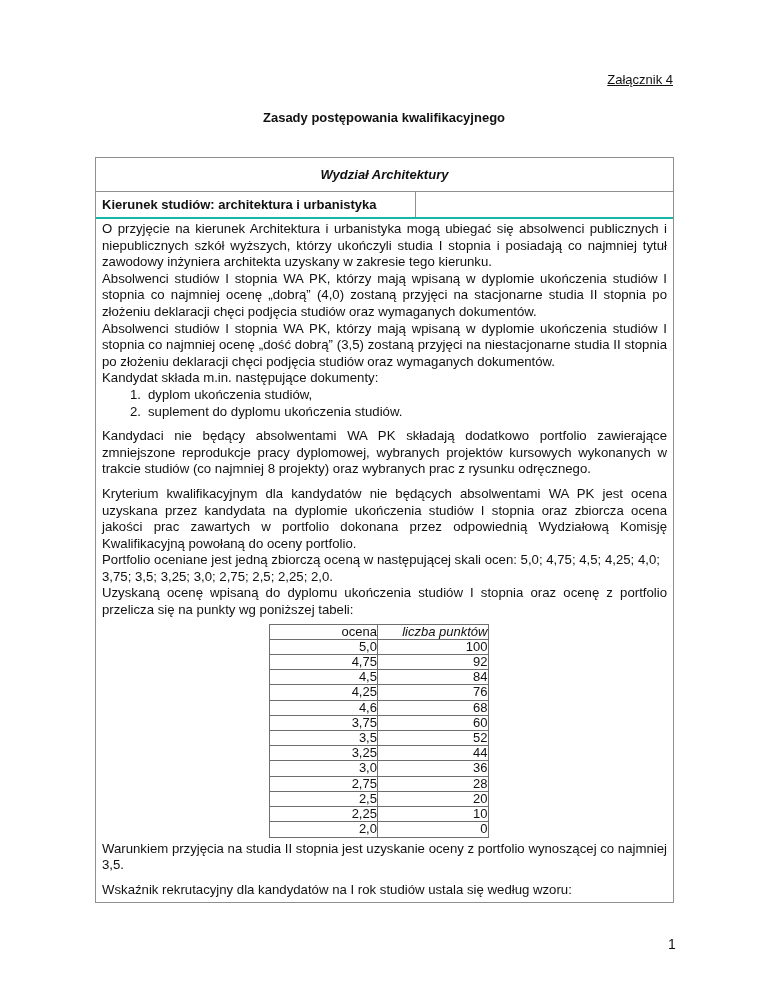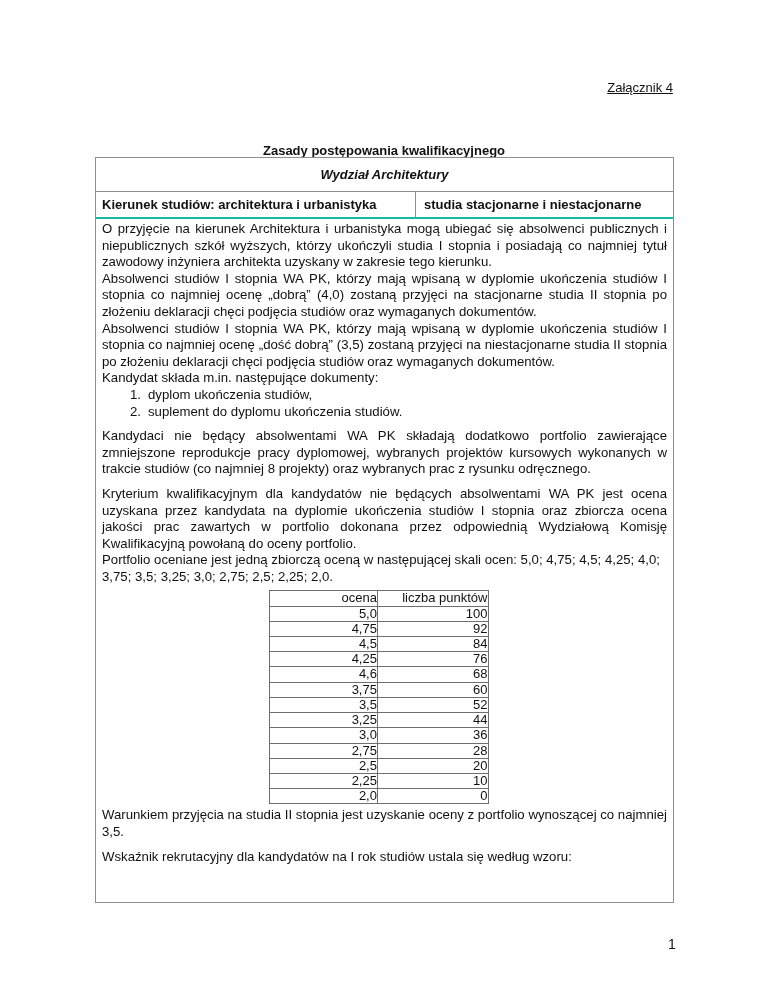--- a/index.html
+++ b/index.html
@@ -5,34 +5,33 @@
     * { box-sizing: border-box; margin: 0; padding: 0; }
     html, body { width: 768px; height: 994px; background: #ffffff; overflow: hidden; }
     body {
       font-family: "Liberation Sans", sans-serif;
       color: #111111;
       position: relative;
     }
     .annex {
       position: absolute;
       right: 95px;
-      top: 80px;
+      top: 72px;
       font-size: 13px;
       text-decoration: underline;
       line-height: 16px;
     }
     .title {
       position: absolute;
       left: 0; right: 0;
       top: 110px;
       text-align: center;
       font-weight: bold;
       font-size: 13px;
       line-height: 16px;
-      margin-top: 33px;
     }
     .frame {
       position: absolute;
       left: 95px;
       top: 157px;
       width: 579px;
       height: 746px;
       border: 1px solid #8f8f8f;
     }
     .faculty-row {
@@ -83,42 +82,41 @@
       position: relative;
       left: -6px;
     }
     .grade-table td, .grade-table th {
       border: 1px solid #6f6f6f;
       text-align: right;
       font-weight: normal;
       padding: 0;
     }
     .grade-table .c1 { width: 109px; }
-    .grade-table .c2 { width: 111px; }
+    .grade-table .c2 { width: 111px; font-style: italic; }
     .page-num {
       position: absolute;
       left: 668px;
       top: 936px;
       font-size: 14px;
     }
   </style>
 </head>
 <body>
 
 <div class="annex">Załącznik 4</div>
 
 <div class="title">
   <div>Zasady postępowania kwalifikacyjnego</div>
 </div>
 
 <div class="frame">
   <div class="faculty-row">Wydział Architektury</div>
   <div class="program-row">
     <div class="cell-left">Kierunek studiów: architektura i urbanistyka</div>
-    <div class="cell-right">studia stacjonarne i niestacjonarne</div>
   </div>
 
   <div class="content">
     <p>O przyjęcie na kierunek Architektura i urbanistyka mogą ubiegać się absolwenci publicznych i niepublicznych szkół wyższych, którzy ukończyli studia I stopnia i posiadają co najmniej tytuł zawodowy inżyniera architekta uzyskany w zakresie tego kierunku.</p>
     <p>Absolwenci studiów I stopnia WA PK, którzy mają wpisaną w dyplomie ukończenia studiów I stopnia co najmniej ocenę „dobrą” (4,0) zostaną przyjęci na stacjonarne studia II stopnia po złożeniu deklaracji chęci podjęcia studiów oraz wymaganych dokumentów.</p>
     <p>Absolwenci studiów I stopnia WA PK, którzy mają wpisaną w dyplomie ukończenia studiów I stopnia co najmniej ocenę „dość dobrą” (3,5) zostaną przyjęci na niestacjonarne studia II stopnia po złożeniu deklaracji chęci podjęcia studiów oraz wymaganych dokumentów.</p>
     <p>Kandydat składa m.in. następujące dokumenty:</p>
     <ul class="doc-list">
       <li>
         <span class="num">1.</span>
@@ -127,20 +125,21 @@
       <li>
         <span class="num">2.</span>
         <span>suplement do dyplomu ukończenia studiów.</span>
       </li>
     </ul>
 
     <p class="gap">Kandydaci nie będący absolwentami WA PK składają dodatkowo portfolio zawierające zmniejszone reprodukcje pracy dyplomowej, wybranych projektów kursowych wykonanych w trakcie studiów (co najmniej 8 projekty) oraz wybranych prac z rysunku odręcznego.</p>
 
     <p class="gap">Kryterium kwalifikacyjnym dla kandydatów nie będących absolwentami WA PK jest ocena uzyskana przez kandydata na dyplomie ukończenia studiów I stopnia oraz zbiorcza ocena jakości prac zawartych w portfolio dokonana przez odpowiednią Wydziałową Komisję Kwalifikacyjną powołaną do oceny portfolio.</p>
     <p class="last-left" style="text-align:left">Portfolio oceniane jest jedną zbiorczą oceną w następującej skali ocen: 5,0; 4,75; 4,5; 4,25; 4,0; 3,75; 3,5; 3,25; 3,0; 2,75; 2,5; 2,25; 2,0.</p>
+    <p>Uzyskaną ocenę wpisaną do dyplomu ukończenia studiów I stopnia oraz ocenę z portfolio przelicza się na punkty wg poniższej tabeli:</p>
 
     <table class="grade-table">
       <thead>
         <tr>
           <th class="c1">ocena</th>
           <th class="c2">liczba punktów</th>
         </tr>
       </thead>
       <tbody>
         <tr>

